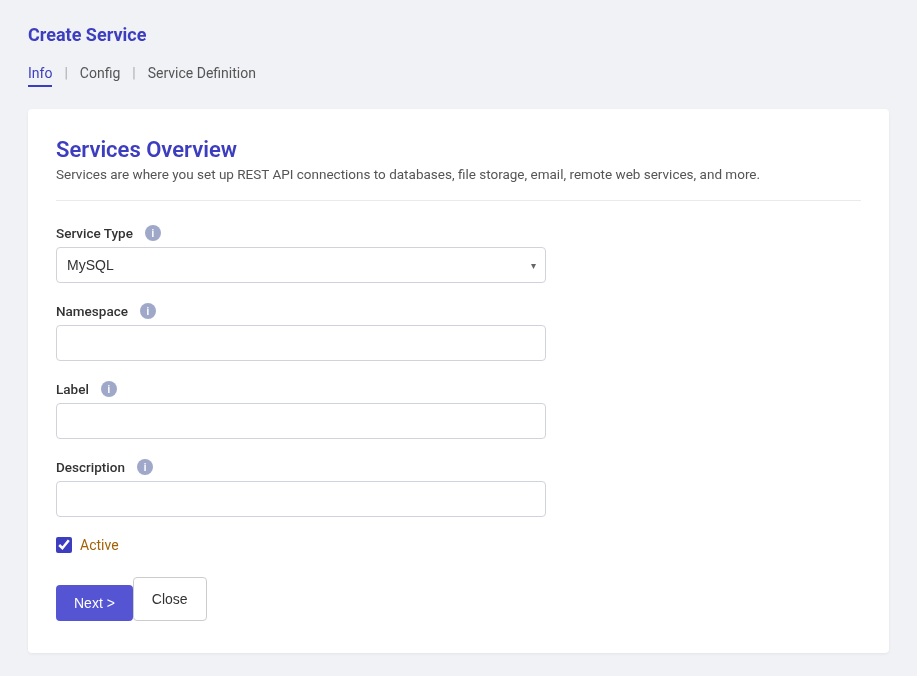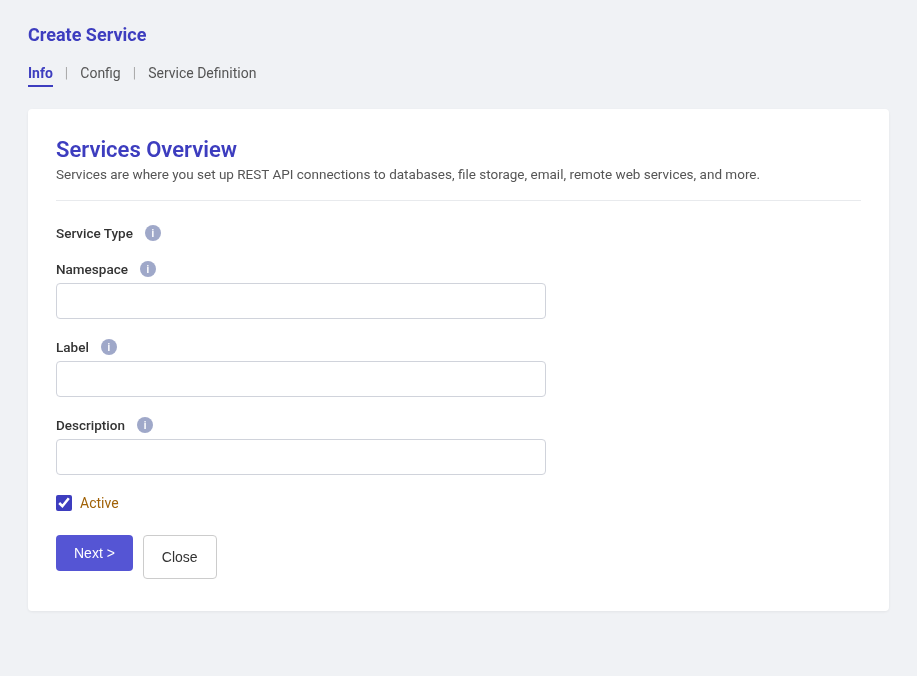--- a/index.html
+++ b/index.html
@@ -41,21 +41,21 @@
     .tab-item {
       font-size: 14px;
       color: #555;
       cursor: pointer;
       padding: 4px 0;
       position: relative;
     }
 
     .tab-item.active {
       color: #3d3dbf;
-      font-weight: 700;
+      font-weight: 400;
     }
 
     .tab-item.active::after {
       content: '';
       position: absolute;
       bottom: -2px;
       left: 0;
       right: 0;
       height: 2px;
       background-color: #3d3dbf;
@@ -179,22 +179,21 @@
     }
 
     .checkbox-label {
       font-size: 14px;
       color: #a16207;
       cursor: pointer;
     }
 
     .button-group {
       display: flex;
-      align-items: flex-start;
-      gap: 10px;
+      align-items: flex-end;
     }
 
     .btn-primary {
       background-color: #5555d4;
       color: #fff;
       border: none;
       border-radius: 4px;
       padding: 8px 18px;
       font-size: 14px;
       font-weight: 500;
@@ -240,20 +239,30 @@
     <div class="section-title">Services Overview</div>
     <div class="section-description">Services are where you set up REST API connections to databases, file storage, email, remote web services, and more.</div>
 
     <hr class="divider">
 
     <div class="form-group">
       <div class="form-label">
         <span>Service Type</span>
         <span class="info-icon">i</span>
       </div>
+      <div class="select-wrapper">
+        <select class="select-control">
+          <option value="MySQL">MySQL</option>
+          <option value="PostgreSQL">PostgreSQL</option>
+          <option value="SQLite">SQLite</option>
+          <option value="Oracle">Oracle</option>
+          <option value="MSSQL">MSSQL</option>
+        </select>
+        <span class="select-arrow">▾</span>
+      </div>
     </div>
 
     <div class="form-group">
       <div class="form-label">
         <span>Namespace</span>
         <span class="info-icon">i</span>
       </div>
       <input type="text" class="form-control" value="" style="">
     </div>
 

